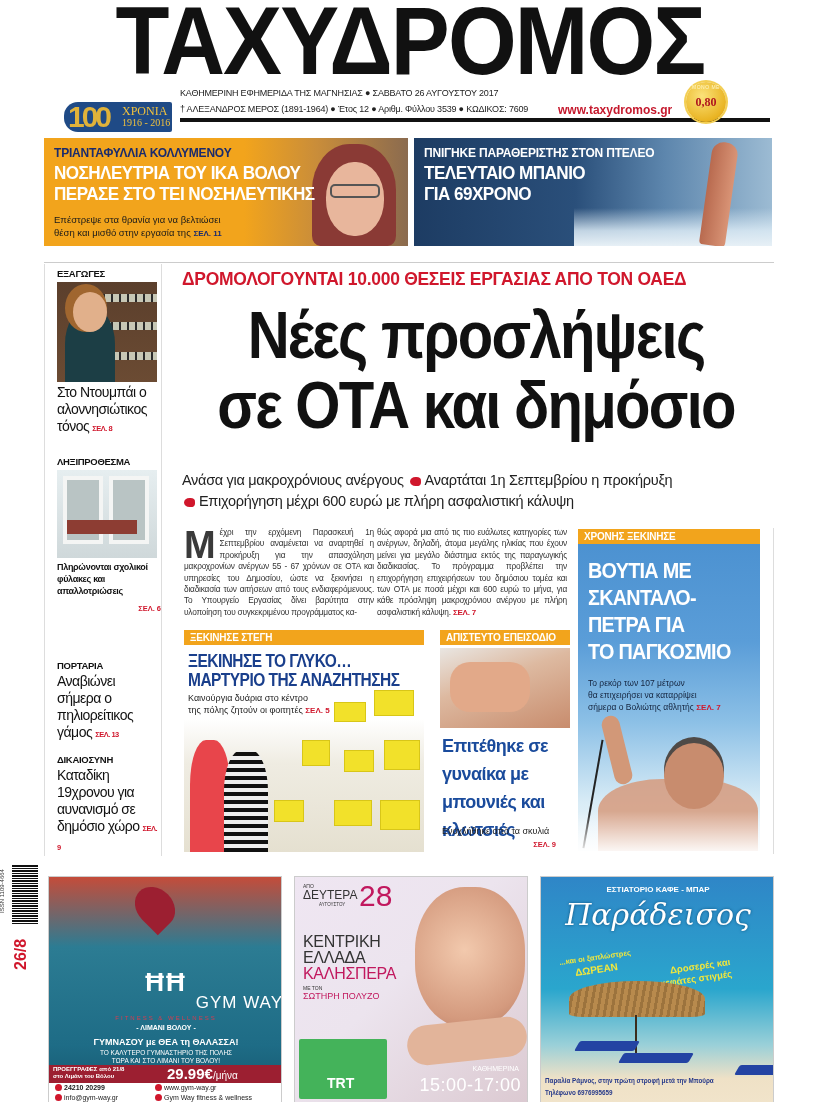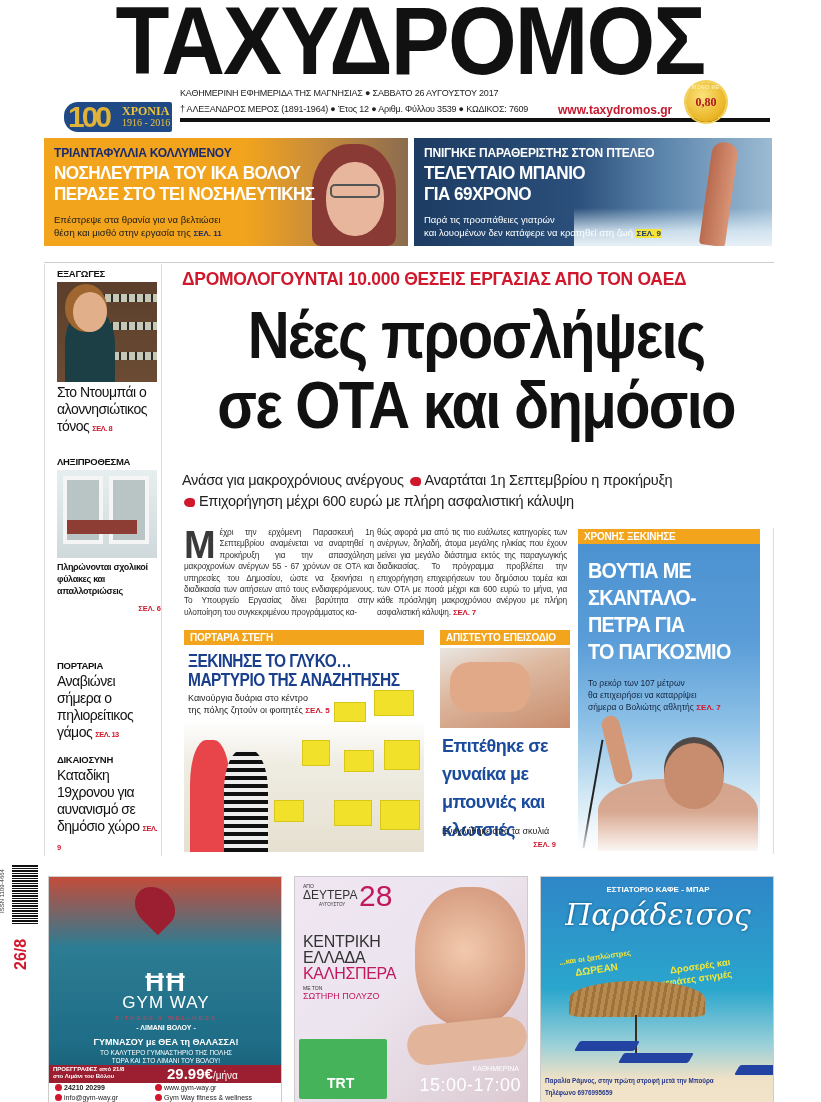--- a/index.html
+++ b/index.html
@@ -6,21 +6,21 @@
   html, body { width: 821px; height: 1102px; background: #fff; overflow: hidden; }
   body { position: relative; font-family: "Liberation Sans", sans-serif; color: #111; }
 
   
   .masthead { position: absolute; left: 0; top: 0; width: 821px; height: 82px; text-align: center; }
   .masthead-title { font-family: "Liberation Sans", sans-serif; font-weight: 900; font-size: 96px; line-height: 82px; letter-spacing: -2px; color: #111; transform: scaleX(0.92); display: inline-block; }
 
   .infobar { position: absolute; left: 40px; top: 80px; width: 740px; height: 45px; }
   .badge100 { position: absolute; left: 24px; top: 6px; width: 108px; height: 30px; background: #1f4a86; border-radius: 14px 2px 2px 14px; overflow: hidden; margin-top: 16px; }
   .badge100 .num { position: absolute; left: 4px; top: -2px; font-size: 30px; font-weight: 900; color: #e0b23a; letter-spacing: -3px; font-family: "Liberation Sans", sans-serif; }
-  .badge100 .lbl { position: absolute; left: 58px; top: 2px; font-size: 12px; font-weight: 700; color: #f1c23d; font-family: "Liberation Serif", serif; }
+  .badge100 .lbl { position: absolute; left: 58px; top: 2px; font-size: 12px; font-weight: 400; color: #f1c23d; font-family: "Liberation Serif", serif; }
   .badge100 .yrs { position: absolute; left: 58px; top: 15px; font-size: 10px; color: #f1c23d; font-family: "Liberation Serif", serif; }
   .info-line { position: absolute; left: 140px; font-size: 9px; color: #222; white-space: nowrap; letter-spacing: -0.2px; }
   .info-line.l1 { top: 8px; }
   .info-line.l2 { top: 24px; }
   .website { position: absolute; left: 518px; top: 23px; font-size: 12px; font-weight: 700; color: #c5192d; }
   .infobar-rule { position: absolute; left: 140px; top: 38px; width: 590px; height: 4px; background: #111; }
   .price-seal { position: absolute; left: 646px; top: 2px; width: 40px; height: 40px; border-radius: 50%; background: radial-gradient(circle at 40% 35%, #fbe27a, #e9b423 70%, #c99312); display: flex; align-items: center; justify-content: center; box-shadow: 0 0 0 2px #f3cf54; }
   .price-seal .val { font-family: "Liberation Serif", serif; font-weight: 700; font-size: 12px; color: #b0171f; }
   .price-seal .mono { position: absolute; top: 2px; font-size: 5px; color: #fff7c8; letter-spacing: 0.5px; }
 
@@ -108,21 +108,21 @@
   .issn-label { position: absolute; left: -24px; top: 24px; font-size: 6px; transform: rotate(-90deg); white-space: nowrap; color: #333; }
   .date-vert { position: absolute; left: 12px; top: 930px; font-size: 16px; font-weight: 900; color: #d0172c; transform: rotate(-90deg); transform-origin: left top; white-space: nowrap; margin-top: 40px; }
 
   .ad { position: absolute; top: 876px; height: 282px; overflow: hidden; border: 1px solid #ccc; }
   .ad-gym { left: 48px; width: 234px; background: linear-gradient(180deg, #c44c3a 0%, #2c7c93 25%, #1e6c86 60%, #15566d 80%, #f4f4f4 86%); }
   .ad-tv { left: 294px; width: 234px; background: linear-gradient(135deg, #efe6f2 0%, #ece4ee 40%, #d8c4cb 100%); }
   .ad-para { left: 540px; width: 234px; background: linear-gradient(180deg, #2f86c7 0%, #2aa6cd 40%, #9ad0d8 60%, #efe1c6 72%, #f6ead4 100%); }
 
   .gym-pin { position: absolute; left: 88px; top: 8px; width: 36px; height: 44px; border-radius: 50% 50% 50% 0; transform: rotate(-45deg); background: #9c1f31; }
   .gym-logo { position: absolute; left: 0; top: 82px; width: 234px; text-align: center; color: #fff; font-size: 26px; font-weight: 900; letter-spacing: 2px; margin-top: 8px; }
-  .gym-name { position: absolute; left: 0; top: 116px; width: 234px; text-align: center; color: #fff; font-size: 17px; letter-spacing: 1px; }
+  .gym-name { position: absolute; left: 0; top: 116px; width: 234px; text-align: right; color: #fff; font-size: 17px; letter-spacing: 1px; }
   .gym-sub { position: absolute; left: 0; top: 138px; width: 234px; text-align: center; color: #d63d51; font-size: 6px; letter-spacing: 2px; }
   .gym-loc { position: absolute; left: 0; top: 147px; width: 234px; text-align: center; color: #fff; font-size: 7px; font-weight: 700; }
   .gym-tag { position: absolute; left: 0; top: 160px; width: 234px; text-align: center; color: #fff; font-size: 9px; font-weight: 900; }
   .gym-tag2 { position: absolute; left: 0; top: 172px; width: 234px; text-align: center; color: #fff; font-size: 6.5px; line-height: 8px; }
   .gym-price-bar { position: absolute; left: 0; top: 188px; width: 234px; height: 18px; background: #9c1f31; }
   .gym-price-bar .pre { position: absolute; left: 4px; top: 1px; font-size: 6px; line-height: 7px; color: #fff; font-weight: 700; }
   .gym-price-bar .price { position: absolute; left: 118px; top: 0; font-size: 15px; font-weight: 900; color: #fff; }
   .gym-price-bar .per { font-size: 10px; font-weight: 400; }
   .gym-contact { position: absolute; left: 0; top: 206px; width: 234px; height: 20px; background: #fff; font-size: 7px; color: #222; }
   .gym-contact span { position: absolute; white-space: nowrap; }
@@ -194,24 +194,20 @@
 </div>
 
 <div class="teaser teaser-right">
   <div class="sea-splash"></div>
   <div class="hand-up"></div>
   <div class="kicker">ΠΝΙΓΗΚΕ ΠΑΡΑΘΕΡΙΣΤΗΣ ΣΤΟΝ ΠΤΕΛΕΟ</div>
   <div class="headline">
     <div>ΤΕΛΕΥΤΑΙΟ ΜΠΑΝΙΟ</div>
     <div>ΓΙΑ 69ΧΡΟΝΟ</div>
   </div>
-  <div class="dek">
-    <div>Παρά τις προσπάθειες γιατρών</div>
-    <div><span>και λουομένων δεν κατάφερε να κρατηθεί στη ζωή</span> <span class="sel sel-yellow">ΣΕΛ. 9</span></div>
-  </div>
 </div>
 
 <div class="main-frame"></div>
 
 <div class="sidebar">
   <div class="side-item" style="top:4px;">
     <div class="side-label">ΕΞΑΓΩΓΕΣ</div>
     <div class="side-photo ph-shop">
       <div class="shelf" style="top:12px;"></div>
         <div class="shelf" style="top:40px;"></div>
@@ -267,21 +263,21 @@
   <div class="poster" style="left:150px;top:72px;width:32px;height:20px;"></div>
   <div class="poster" style="left:190px;top:60px;width:40px;height:26px;"></div>
   <div class="poster" style="left:118px;top:110px;width:28px;height:26px;"></div>
   <div class="poster" style="left:160px;top:120px;width:30px;height:22px;"></div>
   <div class="poster" style="left:200px;top:110px;width:36px;height:30px;"></div>
   <div class="poster" style="left:150px;top:170px;width:38px;height:26px;"></div>
   <div class="poster" style="left:196px;top:170px;width:40px;height:30px;"></div>
   <div class="poster" style="left:90px;top:170px;width:30px;height:22px;"></div>
   <div class="person" style="left:6px;top:110px;width:40px;height:112px;background:#e8454b;"></div>
   <div class="person" style="left:40px;top:120px;width:44px;height:102px;background:repeating-linear-gradient(0deg,#111 0 4px,#eee 4px 8px);"></div>
-  <div class="box-head">ΠΟΡΤΑΡΙΑ ΣΤΕΓΗ</div>
+  <div class="box-head">ΞΕΚΙΝΗΣΕ ΣΤΕΓΗ</div>
   <div class="h">
     <div>ΞΕΚΙΝΗΣΕ ΤΟ ΓΛΥΚΟ…</div>
     <div>ΜΑΡΤΥΡΙΟ ΤΗΣ ΑΝΑΖΗΤΗΣΗΣ</div>
   </div>
   <div class="d">
     <div>Καινούργια δυάρια στο κέντρο</div>
     <div><span>της πόλης ζητούν οι φοιτητές</span> <span class="sel sel-red">ΣΕΛ. 5</span></div>
   </div>
 </div>
 

